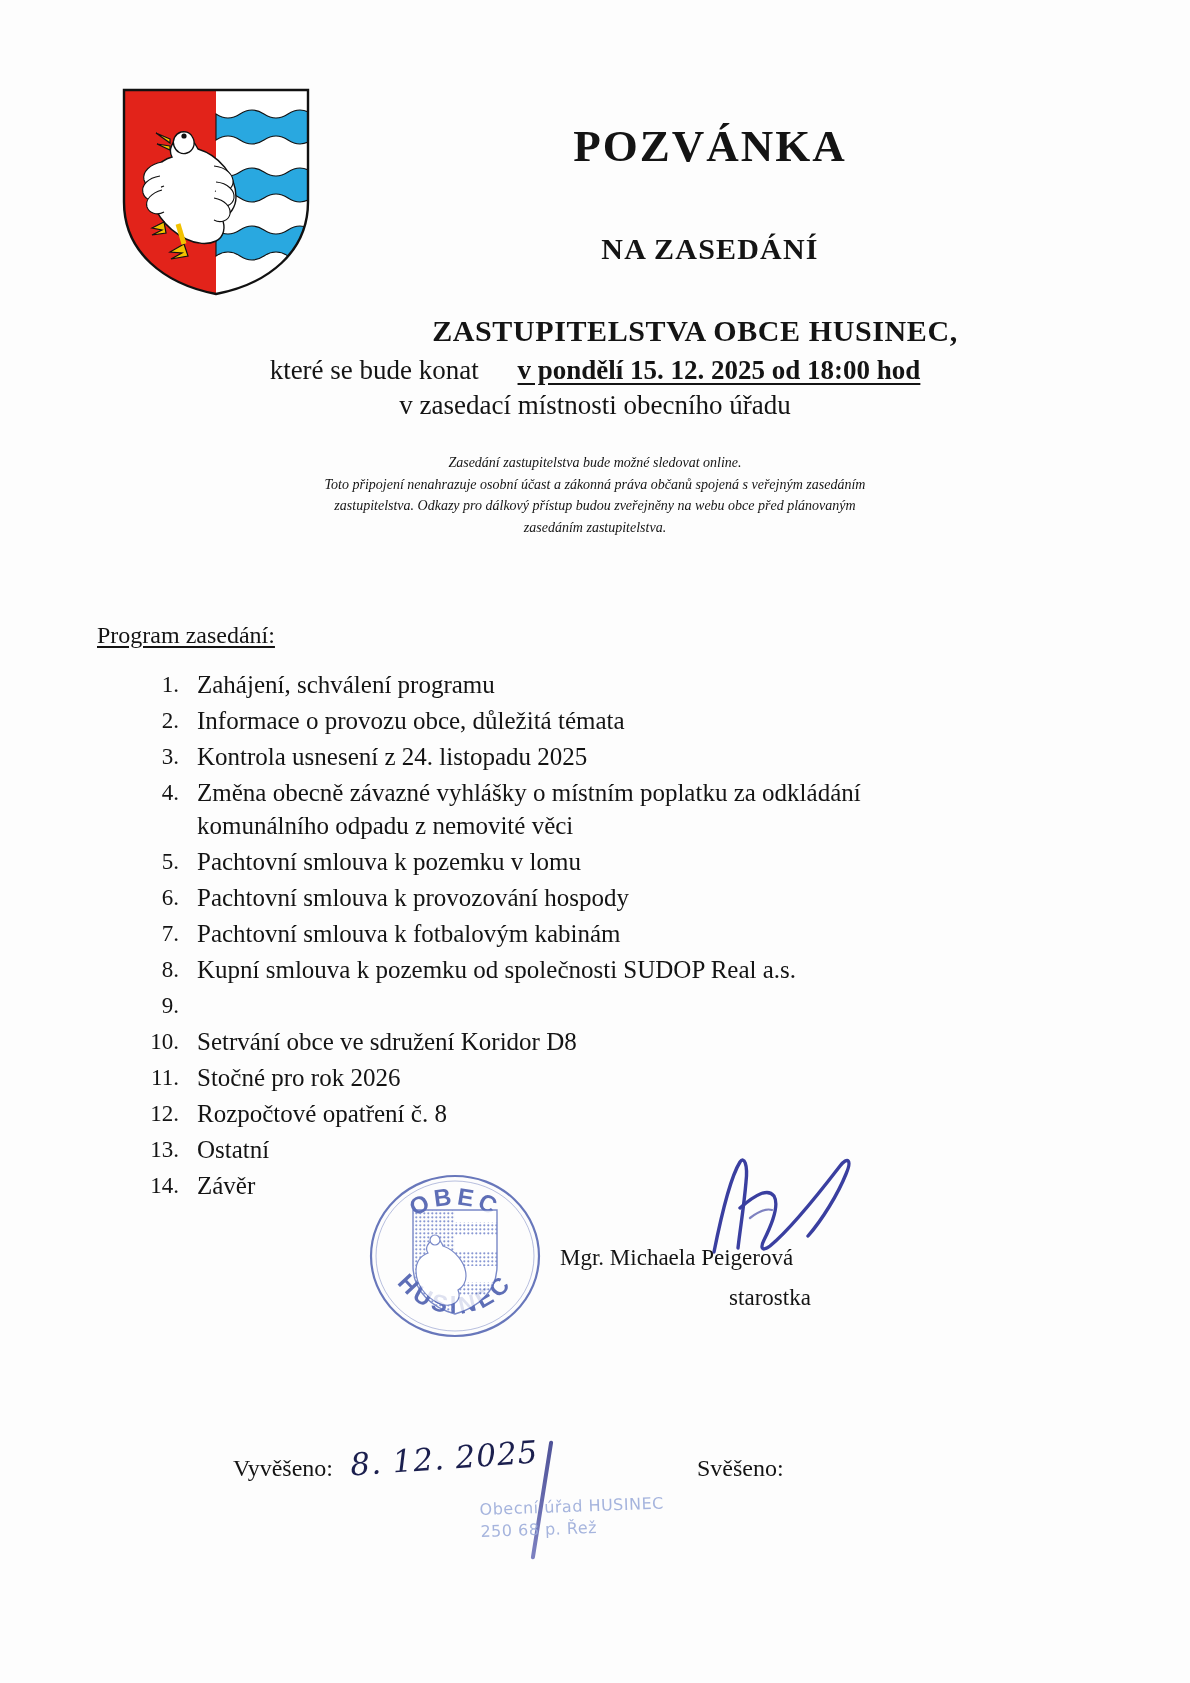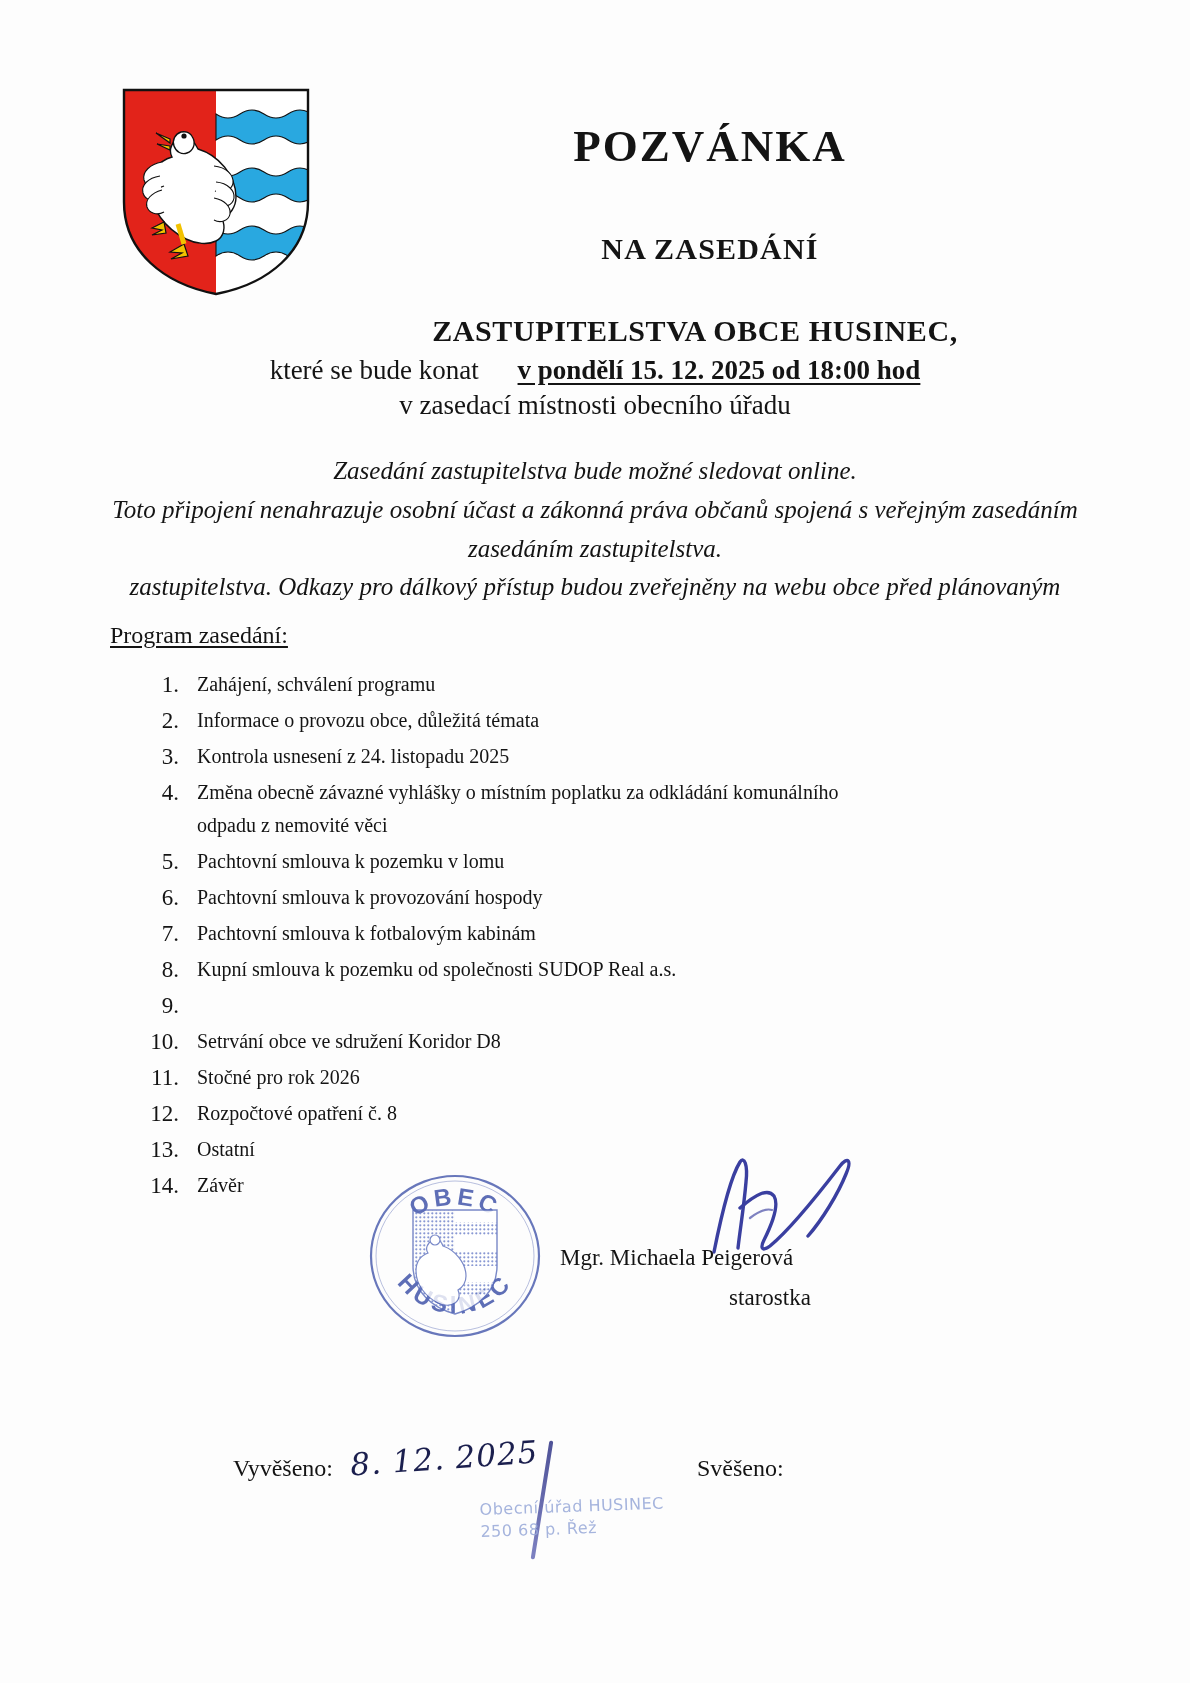--- a/index.html
+++ b/index.html
@@ -92,29 +92,29 @@
   }
 
   
   .note {
     position: absolute;
     left: 110px;
     top: 452px;
     width: 970px;
     text-align: center;
     font-style: italic;
-    font-size: 25px;
+    font-size: 14px;
     line-height: 1.55;
   }
   .note div { white-space: nowrap; }
 
   
   .program-title {
     position: absolute;
-    left: 110px;
+    left: 97px;
     top: 622px;
     font-size: 24px;
     text-decoration: underline;
     text-underline-offset: 3px;
   }
   .agenda {
     position: absolute;
     left: 97px;
     top: 668px;
     width: 990px;
@@ -127,21 +127,21 @@
   .agenda-num {
     width: 100px;
     flex: 0 0 100px;
     text-align: right;
     padding-right: 18px;
     box-sizing: border-box;
     font-size: 23px;
     line-height: 33px;
   }
   .agenda-text {
-    font-size: 20px;
+    font-size: 25px;
     line-height: 33px;
     max-width: 700px;
   }
 
   
   .stamp {
     position: absolute;
     left: 355px;
     top: 1148px;
     width: 200px;
@@ -280,22 +280,22 @@
   <div class="title-sub2">ZASTUPITELSTVA OBCE HUSINEC,</div>
 
   <div class="when-line">
     <span>které se bude konat </span><span class="bold-underline">v pondělí 15. 12. 2025 od 18:00 hod</span>
   </div>
   <div class="where-line">v zasedací místnosti obecního úřadu</div>
 
   <div class="note">
     <div>Zasedání zastupitelstva bude možné sledovat online.</div>
     <div>Toto připojení nenahrazuje osobní účast a zákonná práva občanů spojená s veřejným zasedáním</div>
+    <div>zastupitelstva. Odkazy pro dálkový přístup budou zveřejněny na webu obce před plánovaným</div>
     <div>zasedáním zastupitelstva.</div>
-    <div>zastupitelstva. Odkazy pro dálkový přístup budou zveřejněny na webu obce před plánovaným</div>
   </div>
 
   <div class="program-title">Program zasedání:</div>
 
   <div class="agenda" id="agenda-list">
       <div class="agenda-row">
         <div class="agenda-num">1.</div>
         <div class="agenda-text">Zahájení, schválení programu</div>
       </div>
       <div class="agenda-row">

